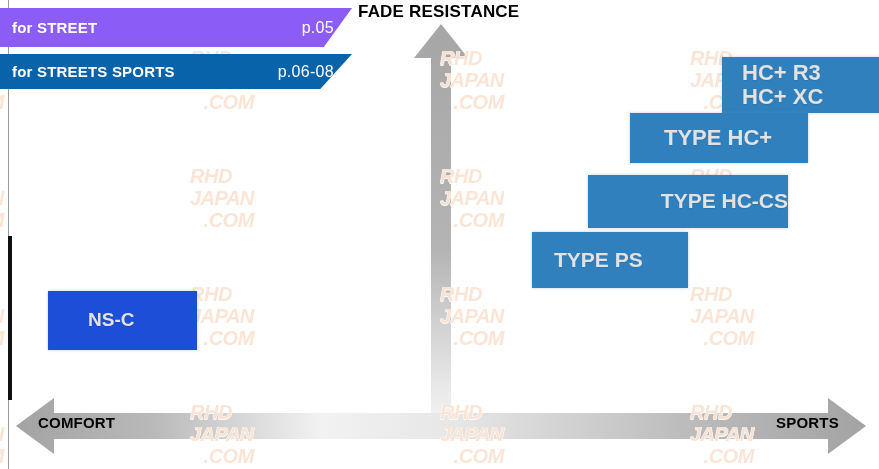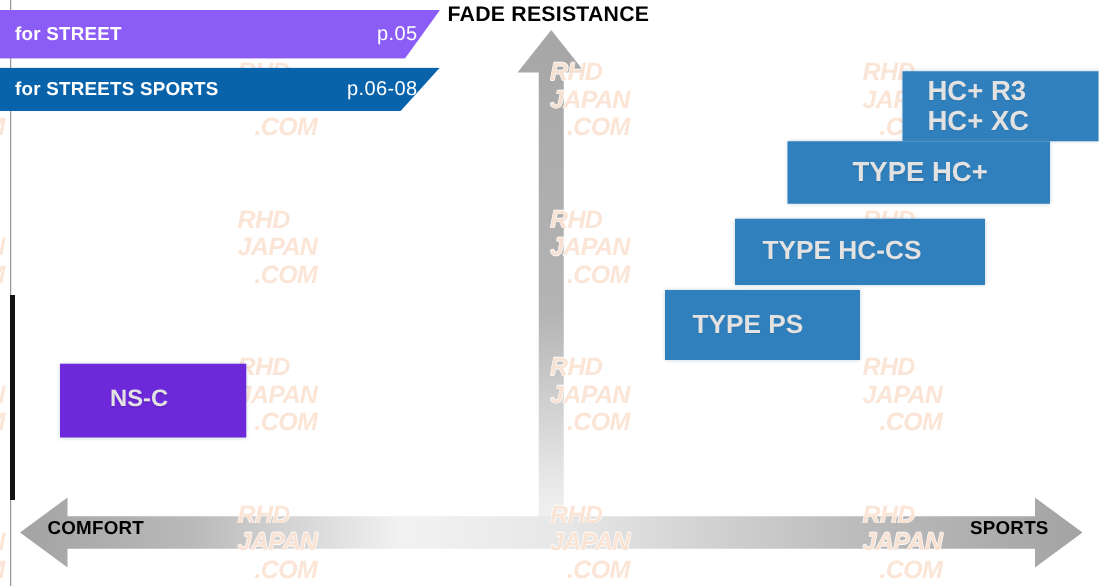--- a/index.html
+++ b/index.html
@@ -92,21 +92,21 @@
     box-shadow:0 0 3px rgba(120,150,180,.45);
   }
   .pbox .ptext{
     font-weight:bold;
     color:#e2e2e2;
     line-height:1.08;
     white-space:pre-line;
     text-shadow:0 1px 1px rgba(0,0,0,.10);
   }
   .blue-box{background:#3080bd;}
-  .teal-box{background:#6d28d9;}
+  .teal-box{background:#1d4ed8;}
 
   
   .banner{
     position:absolute;
     display:flex;
     align-items:center;
     justify-content:space-between;
     box-sizing:border-box;
     z-index:9;
     color:#ffffff;
@@ -172,25 +172,25 @@
 
   <div class="axis-label" id="lbl-fade">FADE RESISTANCE</div>
   <div class="axis-label" id="lbl-comfort">COMFORT</div>
   <div class="axis-label" id="lbl-sports">SPORTS</div>
 
   <div class="pbox blue-box" style="left:722px;top:57px;width:180px;height:56px;padding-left:20px;">
     <span class="ptext" style="font-size:22px;">HC+ R3
 HC+ XC</span>
   </div>
 
-  <div class="pbox blue-box" style="left:630px;top:113px;width:210px;height:50px;padding-left:52px;">
+  <div class="pbox blue-box" style="left:630px;top:113px;width:178px;height:50px;padding-left:34px;">
     <span class="ptext" style="font-size:22px;">TYPE HC+</span>
   </div>
 
-  <div class="pbox blue-box" style="left:588px;top:175px;width:200px;height:53px;padding-left:22px;">
+  <div class="pbox blue-box" style="left:588px;top:175px;width:200px;height:53px;padding-left:22px;justify-content:flex-end;">
     <span class="ptext" style="font-size:21px;">TYPE HC-CS</span>
   </div>
 
   <div class="pbox blue-box" style="left:532px;top:232px;width:156px;height:56px;padding-left:22px;">
     <span class="ptext" style="font-size:21px;">TYPE PS</span>
   </div>
 
 
   <div class="pbox teal-box" style="left:48px;top:291px;width:149px;height:59px;padding-left:40px;">
     <span class="ptext" style="font-size:19px;">NS-C</span>

